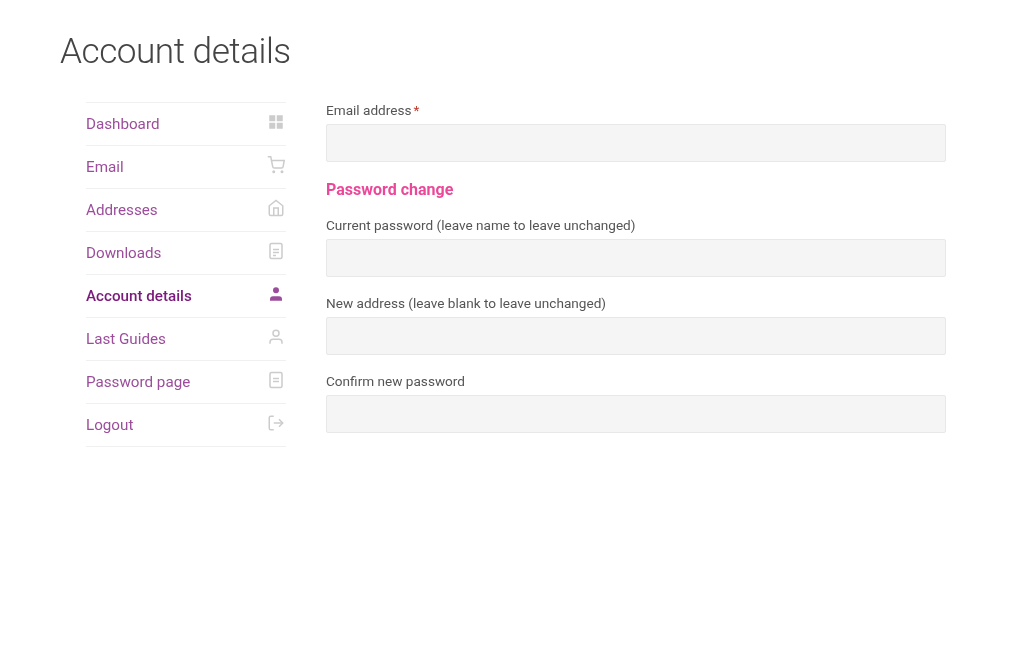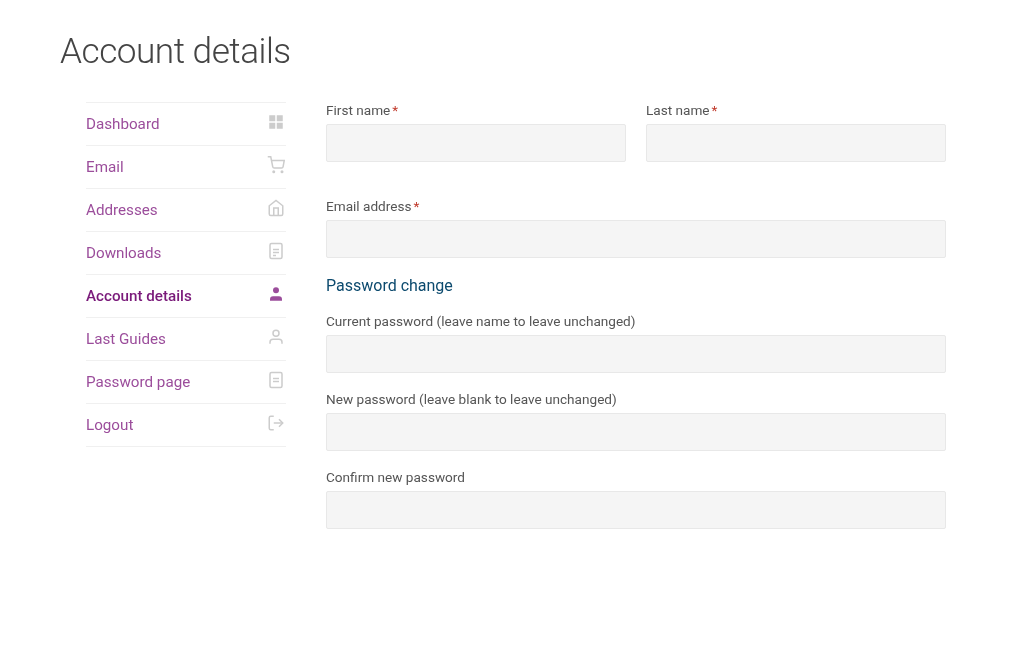--- a/index.html
+++ b/index.html
@@ -113,22 +113,22 @@
       border: 1px solid #e8e8e8;
       border-radius: 2px;
       background-color: #f5f5f5;
       font-size: 0.9rem;
       color: #333;
       outline: none;
     }
 
     .section-title {
       font-size: 1rem;
-      font-weight: 400;
-      color: #0c4a6e;
+      font-weight: 700;
+      color: #ec4899;
       margin-bottom: 18px;
       margin-top: 10px;
     }
   </style>
 </head>
 <body>
 
 <h1>Account details</h1>
 
 <div class="layout">
@@ -219,51 +219,37 @@
             <polyline points="16 17 21 12 16 7"></polyline>
             <line x1="21" y1="12" x2="9" y2="12"></line>
           </svg>
       </span>
     </div>
 
   </nav>
 
   <main class="main-content">
 
-    <div class="form-row">
-      <div class="form-group half">
-        <label>
-          <span>First name</span><span class="required">*</span>
-        </label>
-        <input type="text" value="" style="">
-      </div>
-      <div class="form-group half">
-        <label>
-          <span>Last name</span><span class="required">*</span>
-        </label>
-        <input type="text" value="" style="">
-      </div>
-    </div>
 
     <div class="form-group">
       <label>
         <span>Email address</span><span class="required">*</span>
       </label>
       <input type="email" value="" style="">
     </div>
 
     <div class="section-title">Password change</div>
 
     <div class="form-group">
       <label>Current password (leave name to leave unchanged)</label>
       <input type="password" value="" style="">
     </div>
 
     <div class="form-group">
-      <label>New password (leave blank to leave unchanged)</label>
+      <label>New address (leave blank to leave unchanged)</label>
       <input type="password" value="" style="">
     </div>
 
     <div class="form-group">
       <label>Confirm new password</label>
       <input type="password" value="" style="">
     </div>
 
   </main>
 </div>

